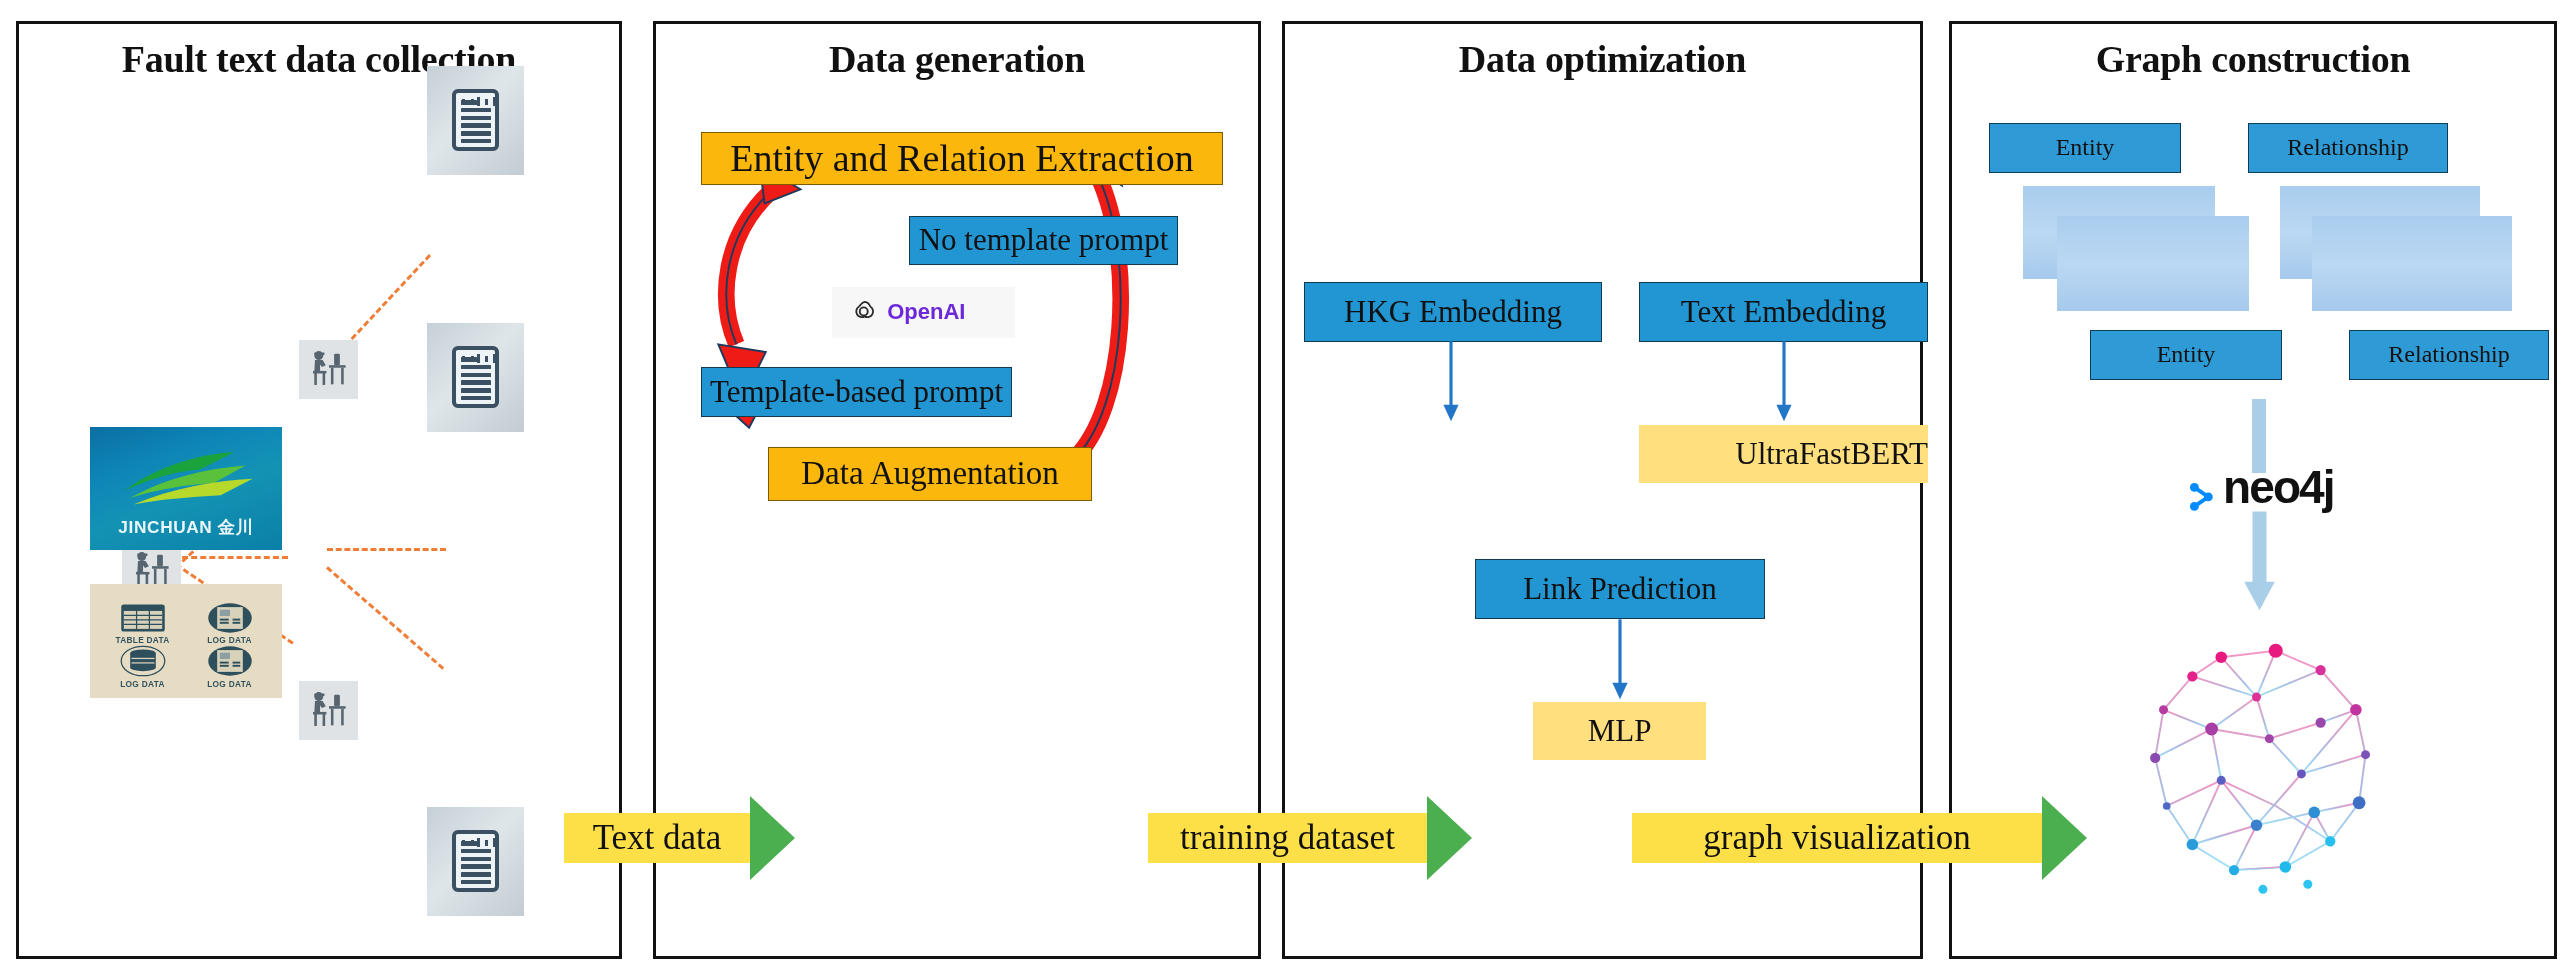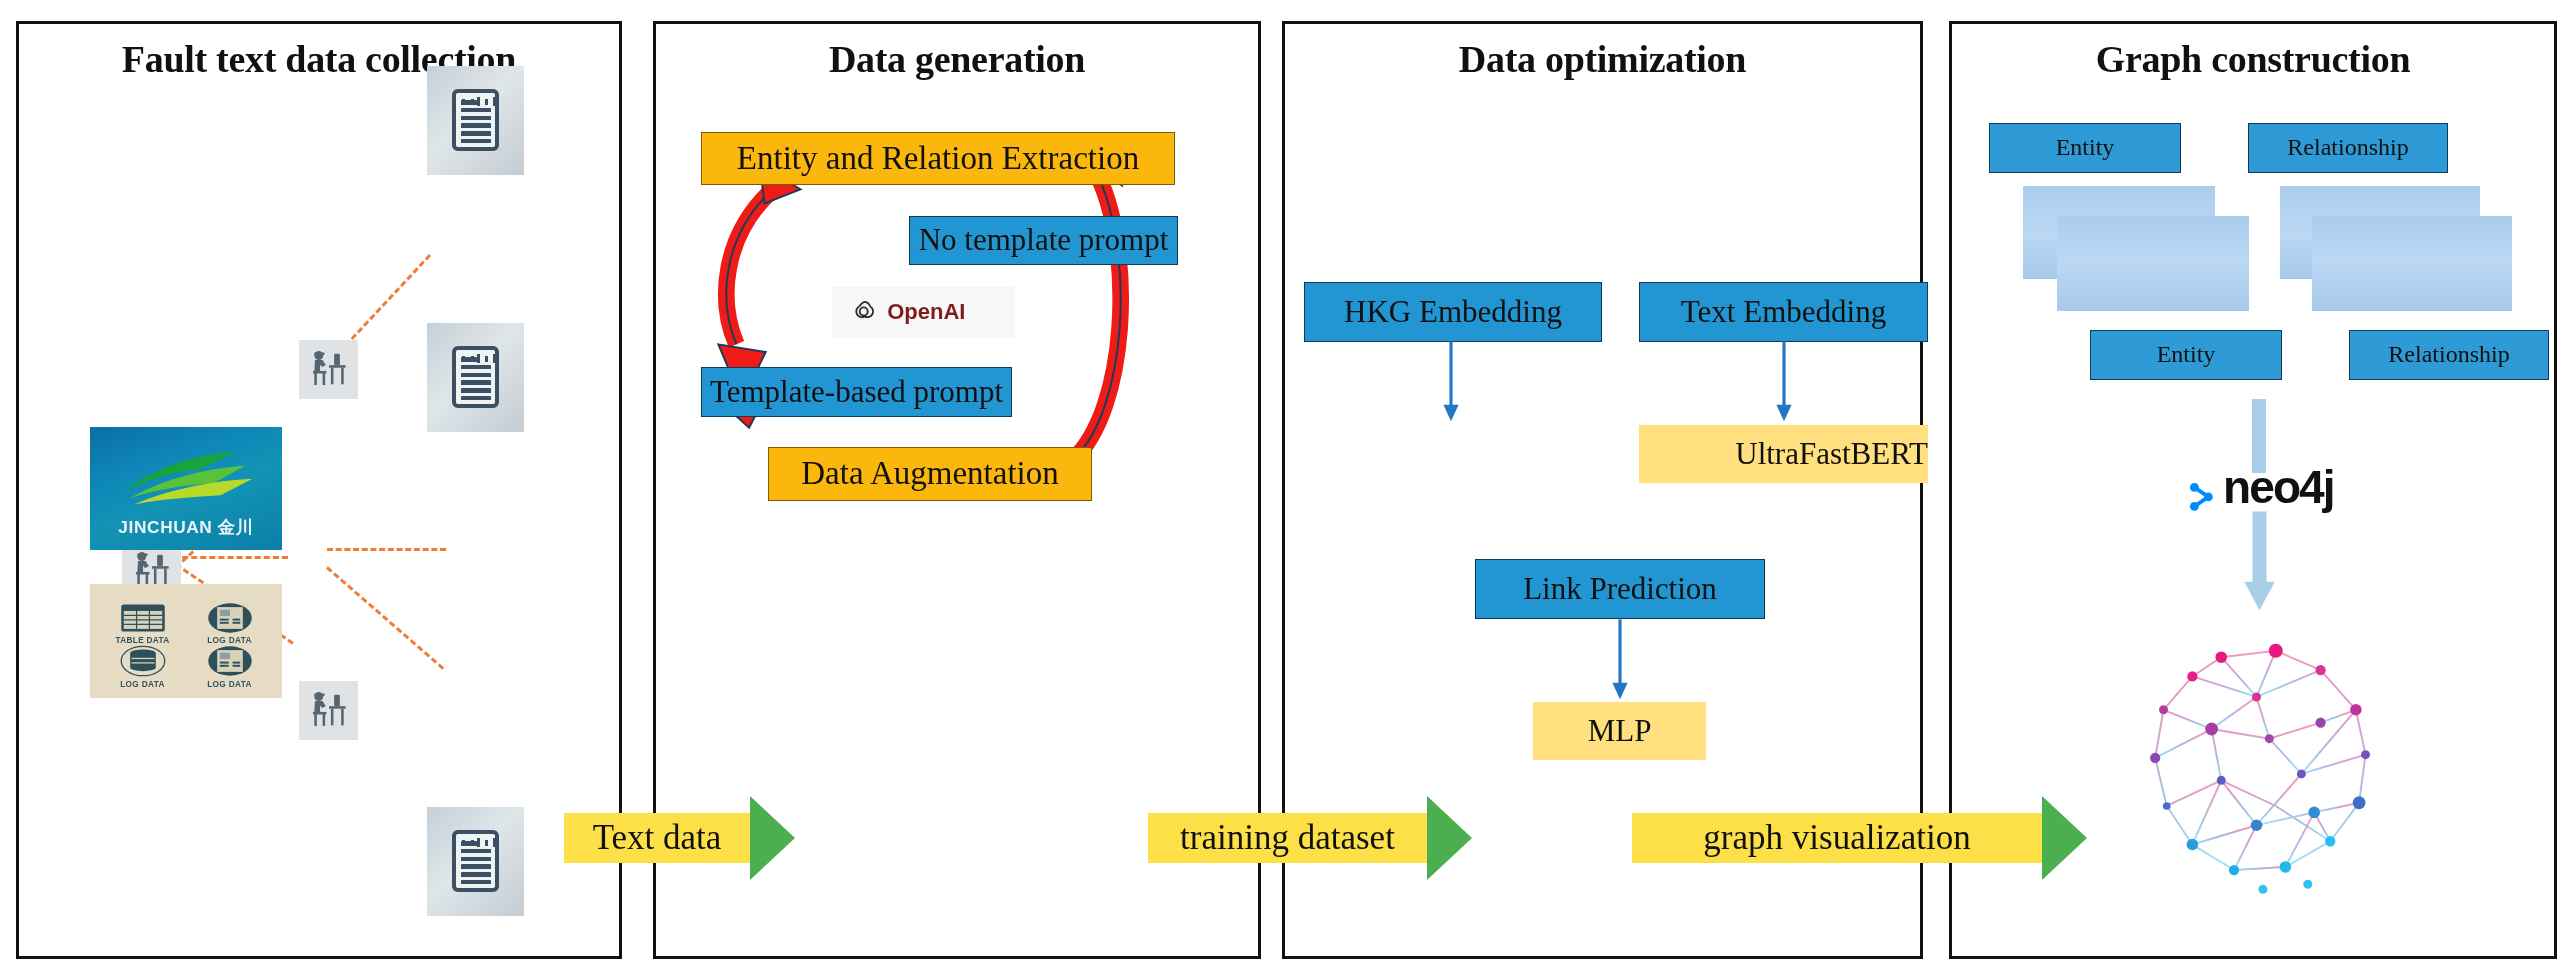--- a/index.html
+++ b/index.html
@@ -50,21 +50,21 @@
   
   .box{position:absolute;box-sizing:border-box;display:flex;align-items:center;justify-content:center;
        text-align:center;color:#111;font-family:"Liberation Serif",serif;}
   .box-orange{background:#fbb70b;border:1.3px solid #7d5b00;}
   .box-blue{background:#2196d3;border:1.9px solid #123b52;}
   .box-lightyellow{background:#ffdf7e;border:none;}
   .box-blue-plain{background:#2e9bd6;border:1.9px solid #0f3c56;}
 
   .openai-badge{position:absolute;background:#f7f7f7;display:flex;align-items:center;gap:9px;
       padding:6.4px 16.7px;box-sizing:border-box;}
-  .openai-badge .oa-text{font-family:"Liberation Sans",sans-serif;font-size:22px;font-weight:600;color:#7f1d1d;}
+  .openai-badge .oa-text{font-family:"Liberation Sans",sans-serif;font-size:22px;font-weight:600;color:#6d28d9;}
 
   .cycle-svg{position:absolute;}
 
   
   .conn-svg{position:absolute;}
 
   
   .stack-card{position:absolute;
       background:linear-gradient(180deg,#a9cdee 0%,#bbd8f3 50%,#a6caec 100%);}
   .neo4j{position:absolute;display:flex;align-items:flex-end;gap:8px;}
@@ -274,21 +274,21 @@
   <svg class="cycle-svg" style="left:340px;top:109px;width:212px;height:410px;" viewBox="0 0 330 640" width="212" height="410">
     <path d="M120 510 C205 430, 215 190, 160 70" stroke="#ee1b17" stroke-width="26" fill="none"></path>
     <path d="M120 510 C205 430, 215 190, 160 70" stroke="#1b3a5c" stroke-width="3" fill="none"></path>
     <polygon points="196,82 126,42 180,12" fill="#ee1b17" stroke="#1b3a5c" stroke-width="3"></polygon>
   </svg>
 
   <svg class="cycle-svg" style="left:48px;top:314px;width:167px;height:128px;" viewBox="0 0 260 200" width="167" height="128">
     <polygon points="22,10 96,22 60,96 100,82 70,140 10,86 48,72" fill="#ee1b17" stroke="#1b3a5c" stroke-width="3"></polygon>
   </svg>
 
-  <div class="box box-orange" style="left:45px;top:108px;width:474px;height:53px;font-size:33px;">
+  <div class="box box-orange" style="left:45px;top:108px;width:522px;height:53px;font-size:38px;">
     <span>Entity and Relation Extraction</span>
   </div>
 
   <div class="box box-blue" style="left:253px;top:192px;width:269px;height:49px;font-size:31px;">
     <span>No template prompt</span>
   </div>
 
   <div class="openai-badge" style="left:176px;top:263px;width:183px;height:51px;">
     <svg width="29.5" height="29.5" viewBox="0 0 48 48">
       <g fill="none" stroke="#2b2b2b" stroke-width="3">

